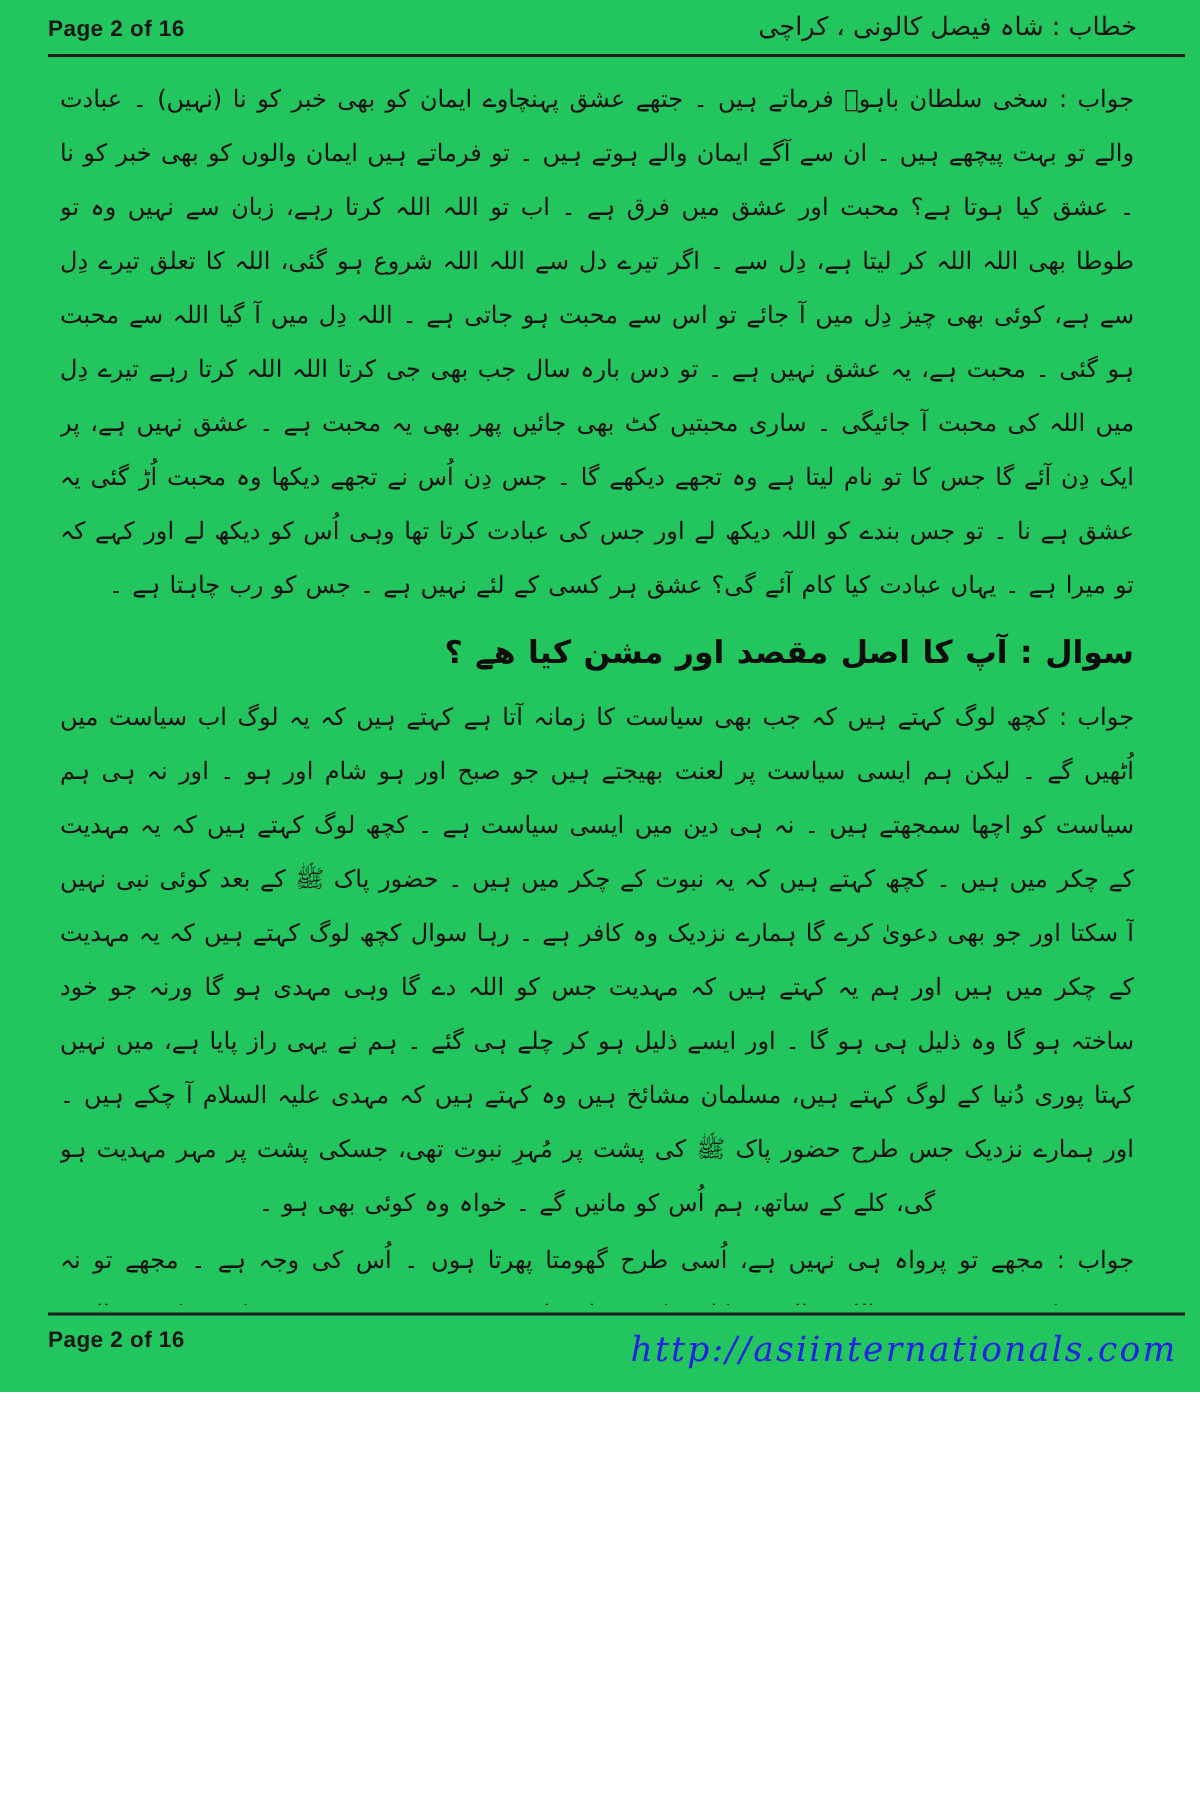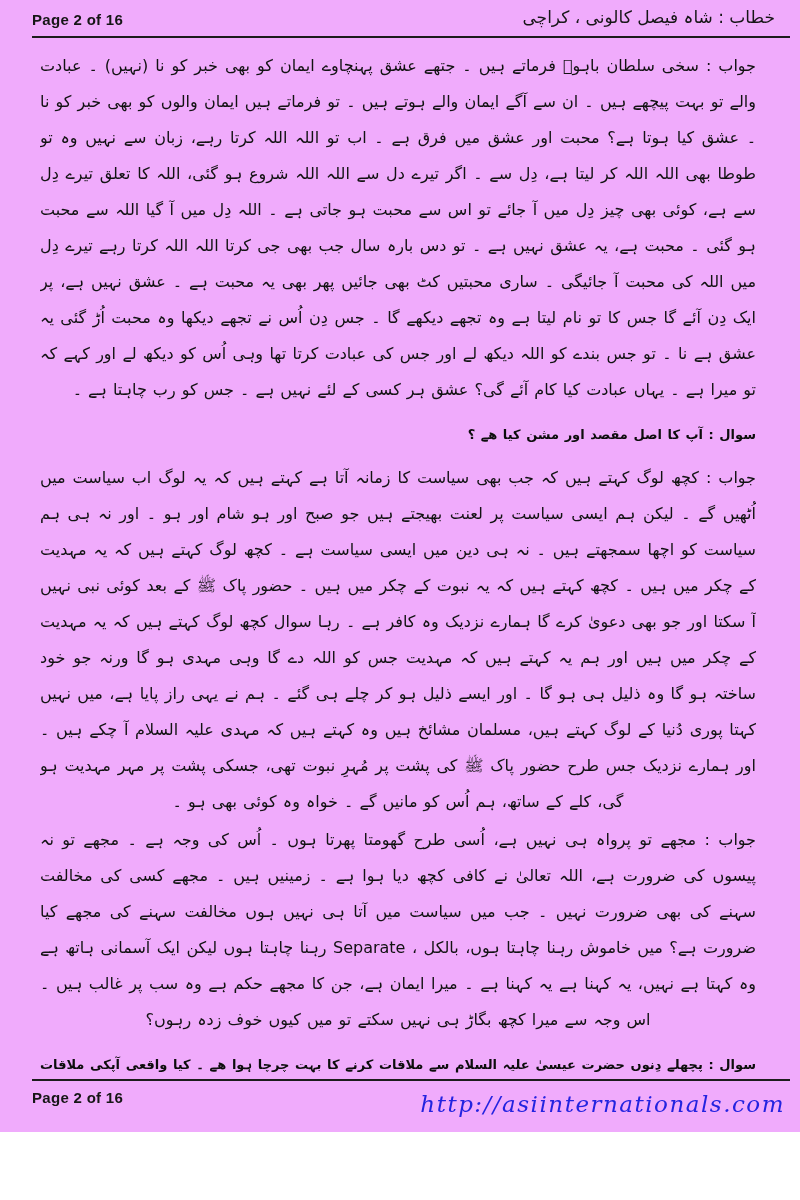--- a/index.html
+++ b/index.html
@@ -1,30 +1,30 @@
 <!DOCTYPE html>
 <html lang="ur"><head>
 <meta charset="utf-8">
 <style>
   html,body{margin:0;padding:0;background:#ffffff;}
   .page{
     position:relative;
-    width:800px;height:1132px;
-    background:#f0abfc;
+    width:800px;height:928px;
+    background:#22c55e;
     color:#141414;
     overflow:hidden;
   }
   
   .hdr-page-num{
     position:absolute;top:11px;left:32px;
     font:bold 15px "Liberation Sans",sans-serif;
     color:#161616;letter-spacing:.3px;
   }
   .hdr-title{
-    position:absolute;top:7px;right:25px;
+    position:absolute;top:7px;right:42px;
     direction:rtl;
     font:17px "DejaVu Sans",sans-serif;
     color:#161616;
     margin-left:48px;
   }
   .rule{
     position:absolute;left:32px;right:10px;height:2px;
     background:#1c1c1c;
   }
   .rule-top{top:36px;}
@@ -36,21 +36,21 @@
     direction:rtl;
     text-align:justify;
     font:16px/36px "DejaVu Sans",sans-serif;
     color:#121212;
     word-spacing:1px;
   }
   .answer{margin:0 0 2px 0;}
   .center-last{text-align-last:center;}
   .question{
     font-weight:bold;
-    font-size:13px;
+    font-size:21px;
     text-align:right;
     margin:9px 0 7px 0;
     color:#0d0d0d;
   }
   .q-last-center{
     text-align:justify;
     text-align-last:center;
   }
   
   .ftr-page-num{

